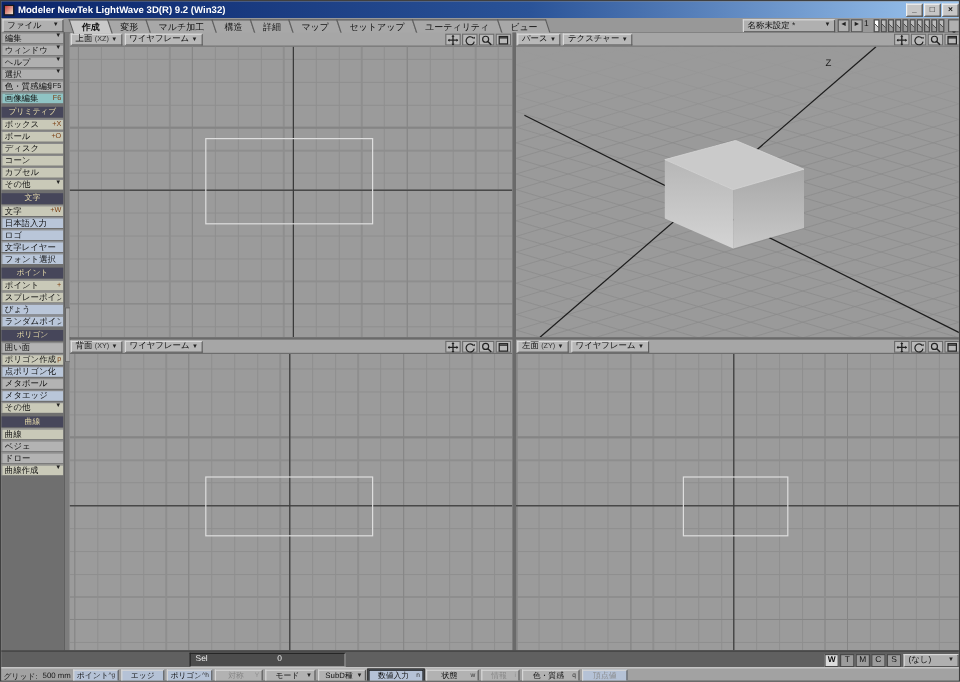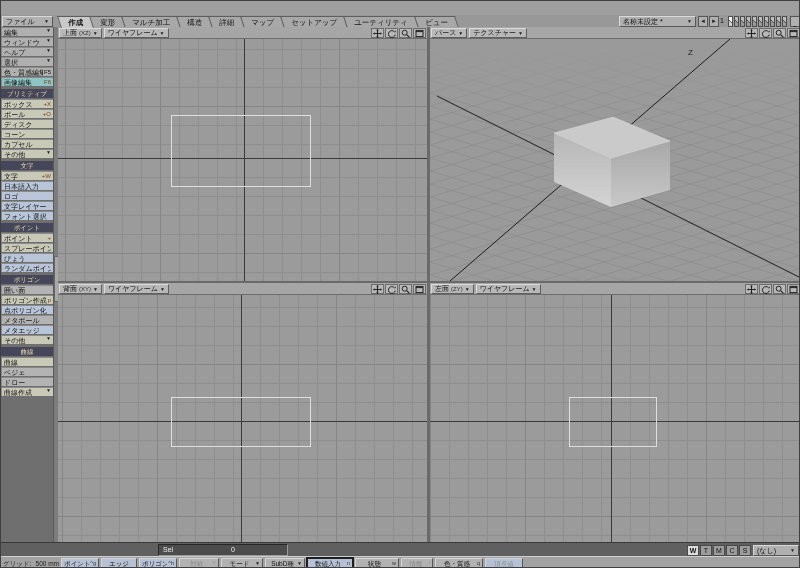--- a/index.html
+++ b/index.html
@@ -75,20 +75,29 @@
   .bb-btn.disabled{color:#878787}
   .bb-btn.disabled .sc{color:#8f8f8f}
   .bb-btn.outlined{border-color:#1e1e1e;box-shadow:0 0 0 1px #1e1e1e}
   svg{display:block}
 </style>
 </head>
 <body>
 
 <div class="screen">
 
+  <div class="titlebar">
+    <span class="app-icon"></span>
+    <span class="title">Modeler  NewTek LightWave 3D(R) 9.2 (Win32)</span>
+    <span class="winbtns" id="winbtns">
+        <button class="winbtn">_</button>
+        <button class="winbtn">□</button>
+        <button class="winbtn">×</button>
+      </span>
+  </div>
 
   <div class="tabrow">
     <button class="ctrl-btn file-btn">
       <span class="lbl">ファイル</span>
         <span class="arr">▼</span>
     </button>
     <div id="tabs">
         <div class="tab active"><span>作成</span></div>
         <div class="tab"><span>変形</span></div>
         <div class="tab"><span>マルチ加工</span></div>

